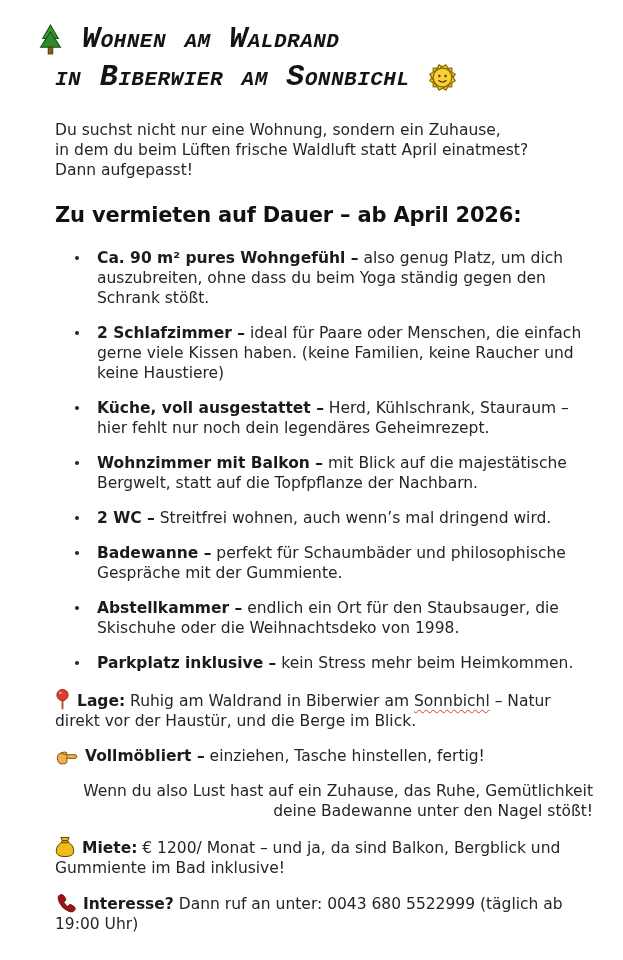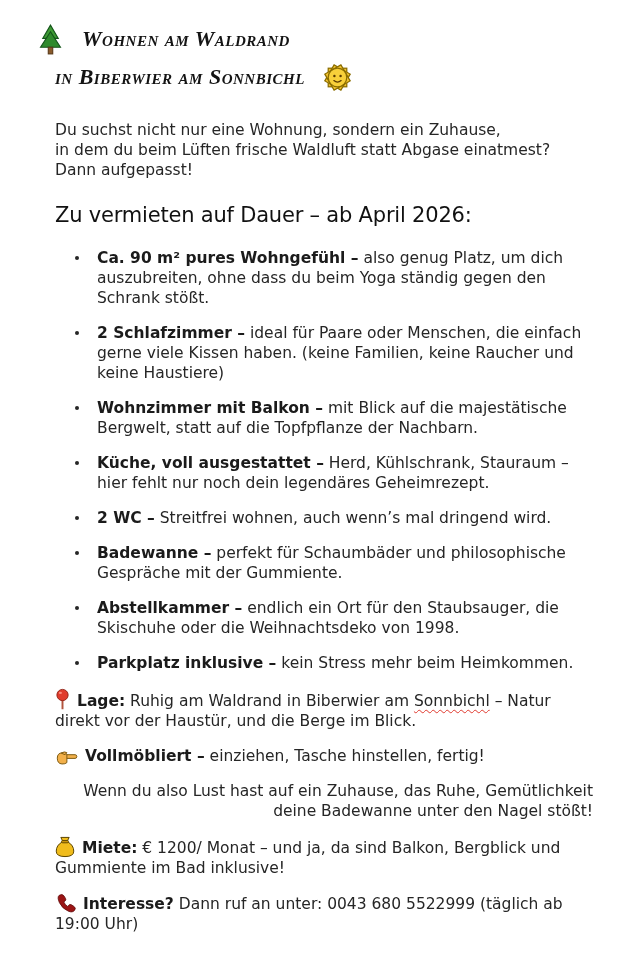--- a/index.html
+++ b/index.html
@@ -11,40 +11,40 @@
     background: #ffffff;
     color: #262626;
     font-family: "DejaVu Sans", "Liberation Sans", sans-serif;
     font-size: 15.5px;
     line-height: 20px;
     padding: 20px 30px 8px 55px;
     overflow: hidden;
   }
   
   .title-block {
-    font-family: Liberation Serif, serif;
+    font-family: Liberation Mono, monospace;
     font-style: italic;
     font-weight: bold;
     font-variant: small-caps;
     color: #141414;
-    font-size: 22px;
+    font-size: 30px;
     line-height: 38px;
     letter-spacing: 0.5px;
   }
   .title-row1 { display: flex; align-items: center; gap: 18px; margin-left: -18px; }
   .title-row2 { display: flex; align-items: center; gap: 16px; margin-right: -14px; }
   .title-row1 svg, .title-row2 svg { flex: 0 0 auto; }
   
   .intro { margin-top: 24px; }
   .intro div { white-space: nowrap; }
   h1.heading {
     margin-top: 22px;
     font-size: 21px;
     line-height: 26px;
-    font-weight: normal;
+    font-weight: bold;
     color: #111111;
     letter-spacing: -0.2px;
   }
   ul.features { margin-top: 20px; list-style: none; }
   ul.features li {
     position: relative;
     padding-left: 42px;
     margin-bottom: 15px;
   }
   ul.features li::before {
@@ -93,42 +93,42 @@
         <circle cx="16" cy="16" r="9" fill="#f8d03a" stroke="#8a6d00" stroke-width="1.2"></circle>
         <circle cx="13" cy="14.5" r="1.2" fill="#5a3a00"></circle>
         <circle cx="19" cy="14.5" r="1.2" fill="#5a3a00"></circle>
         <path d="M12.5 19 q3.5 3 7 0" fill="none" stroke="#5a3a00" stroke-width="1.3" stroke-linecap="round"></path>
       </svg>
     </div>
   </div>
 
   <div class="intro">
     <div>Du suchst nicht nur eine Wohnung, sondern ein Zuhause,</div>
-    <div>in dem du beim Lüften frische Waldluft statt Abgase einatmest?</div>
+    <div>in dem du beim Lüften frische Waldluft statt April einatmest?</div>
     <div>Dann aufgepasst!</div>
   </div>
 
   <h1 class="heading">Zu vermieten auf Dauer – ab April 2026:</h1>
 
   <ul class="features">
     <li>
       <b>Ca. 90 m² pures Wohngefühl –</b>
       <span>also genug Platz, um dich auszubreiten, ohne dass du beim Yoga ständig gegen den Schrank stößt.</span>
     </li>
     <li>
       <b>2 Schlafzimmer –</b>
       <span>ideal für Paare oder Menschen, die einfach gerne viele Kissen haben. (keine Familien, keine Raucher und keine Haustiere)</span>
     </li>
     <li>
+      <b>Küche, voll ausgestattet –</b>
+      <span>Herd, Kühlschrank, Stauraum – hier fehlt nur noch dein legendäres Geheimrezept.</span>
+    </li>
+    <li>
       <b>Wohnzimmer mit Balkon –</b>
       <span>mit Blick auf die majestätische Bergwelt, statt auf die Topfpflanze der Nachbarn.</span>
-    </li>
-    <li>
-      <b>Küche, voll ausgestattet –</b>
-      <span>Herd, Kühlschrank, Stauraum – hier fehlt nur noch dein legendäres Geheimrezept.</span>
     </li>
     <li>
       <b>2 WC –</b>
       <span>Streitfrei wohnen, auch wenn’s mal dringend wird.</span>
     </li>
     <li>
       <b>Badewanne –</b>
       <span>perfekt für Schaumbäder und philosophische Gespräche mit der Gummiente.</span>
     </li>
     <li>

